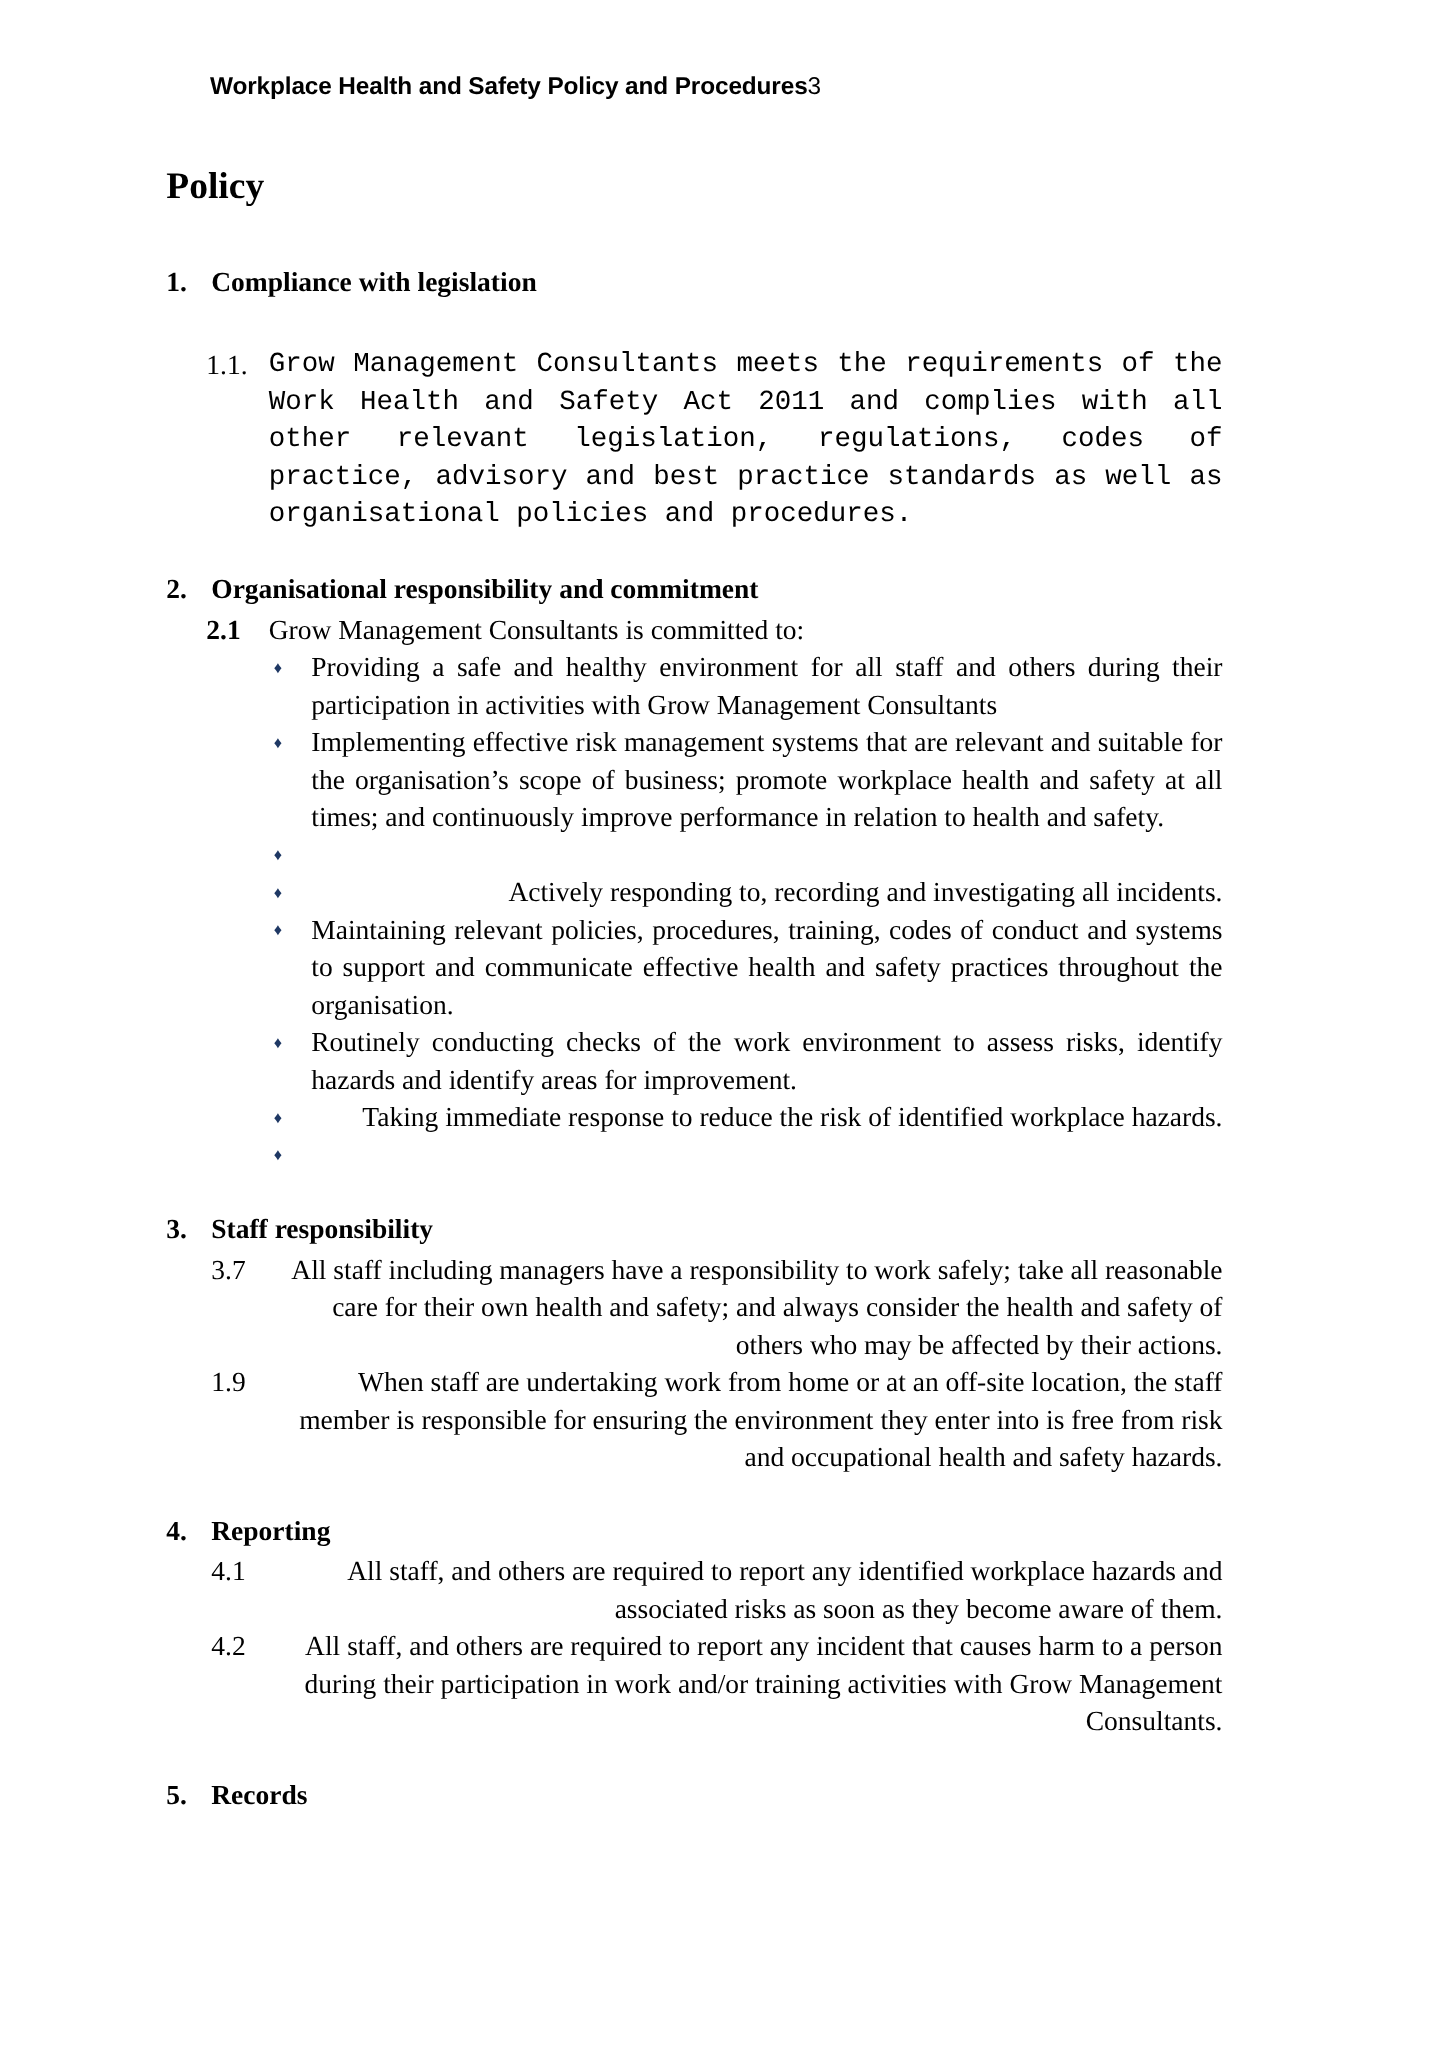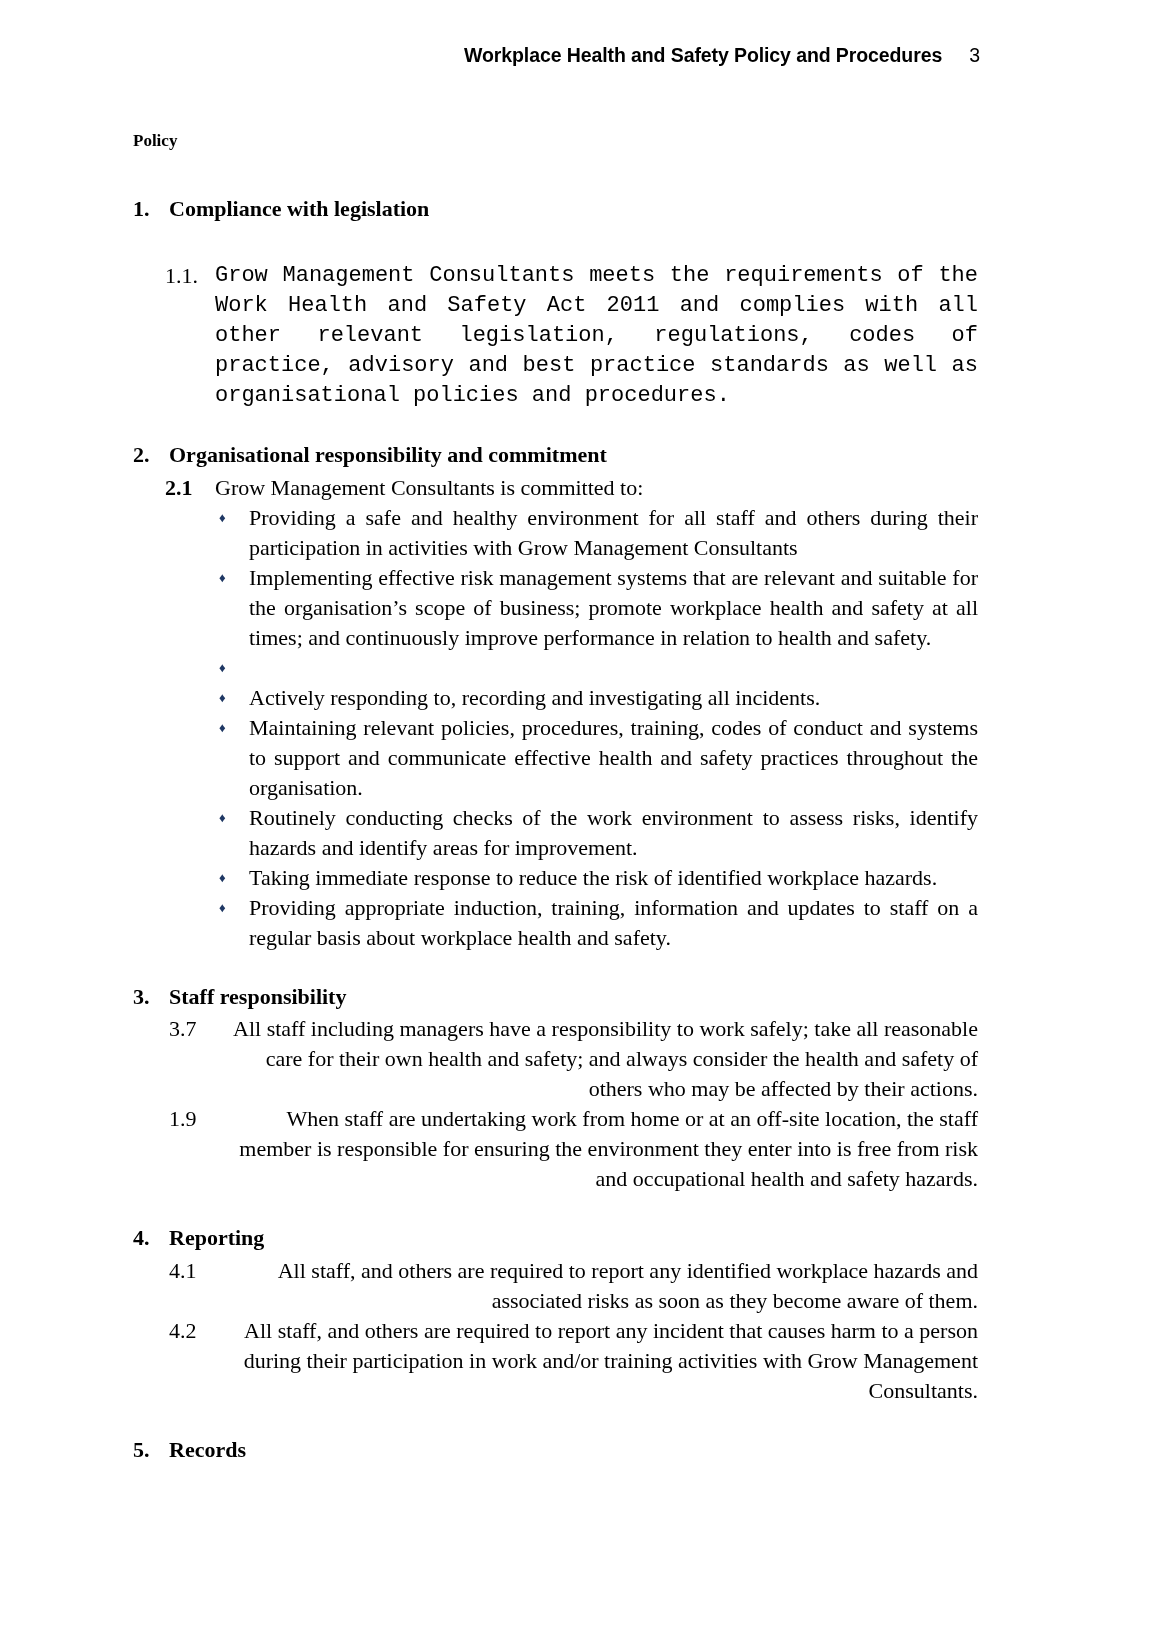--- a/index.html
+++ b/index.html
@@ -18,26 +18,25 @@
     height: 1638px;
     background: #ffffff;
     overflow: hidden;
     box-sizing: border-box;
   }
 
   
   .page-header {
     position: absolute;
     left: 168px;
-    top: 44px;
+    top: 58px;
     width: 812px;
     display: flex;
     align-items: baseline;
-    justify-content: flex-end;
-    gap: 27px;
+    justify-content: flex-start;
   }
   .page-header .header-title {
     font-family: "Liberation Sans", "DejaVu Sans", sans-serif;
     font-weight: bold;
     font-size: 19.5px;
     letter-spacing: -0.1px;
     white-space: nowrap;
   }
   .page-header .page-number {
     font-family: "Liberation Sans", "DejaVu Sans", sans-serif;
@@ -48,21 +47,21 @@
   
   .content {
     position: absolute;
     left: 133px;
     top: 130px;
     width: 845px;
   }
 
   .doc-title {
     font-weight: bold;
-    font-size: 17px;
+    font-size: 30px;
     margin: 0 0 44px 0;
     line-height: 1.25;
   }
 
   
   .section {
     margin: 0 0 0 0;
   }
   .section + .section {
     margin-top: 30px;
@@ -152,21 +151,21 @@
     color: #1F3864;
     text-align: left;
     padding-left: 1px;
   }
   .bullet-item .bullet-text {
     flex: 1 1 auto;
     text-align: justify;
     text-justify: inter-word;
   }
   .bullet-item .bullet-text.no-justify {
-    text-align: left;
+    text-align: right;
   }
 </style>
 </head>
 <body>
 
 <div id="page">
 
   <div class="page-header">
     <span class="header-title">Workplace Health and Safety Policy and Procedures</span>
     <span class="page-number">3</span>
@@ -219,21 +218,20 @@
         <li class="bullet-item">
           <span class="bullet-glyph" style="color: rgb(31, 56, 100);">♦</span>
           <span class="bullet-text">Routinely conducting checks of the work environment to assess risks, identify hazards and identify areas for improvement.</span>
         </li>
         <li class="bullet-item">
           <span class="bullet-glyph" style="color: rgb(31, 56, 100);">♦</span>
           <span class="bullet-text no-justify">Taking immediate response to reduce the risk of identified workplace hazards.</span>
         </li>
         <li class="bullet-item">
           <span class="bullet-glyph" style="color: rgb(31, 56, 100);">♦</span>
-          <span class="bullet-text">Providing appropriate induction, training, information and updates to staff on a regular basis about workplace health and safety.</span>
         </li>
       </ul>
     </div>
 
     <div class="section">
       <div class="section-heading">
         <span class="sec-num">3.</span>
         <span class="sec-text">Staff responsibility</span>
       </div>
       <div class="clause lvl-c">

